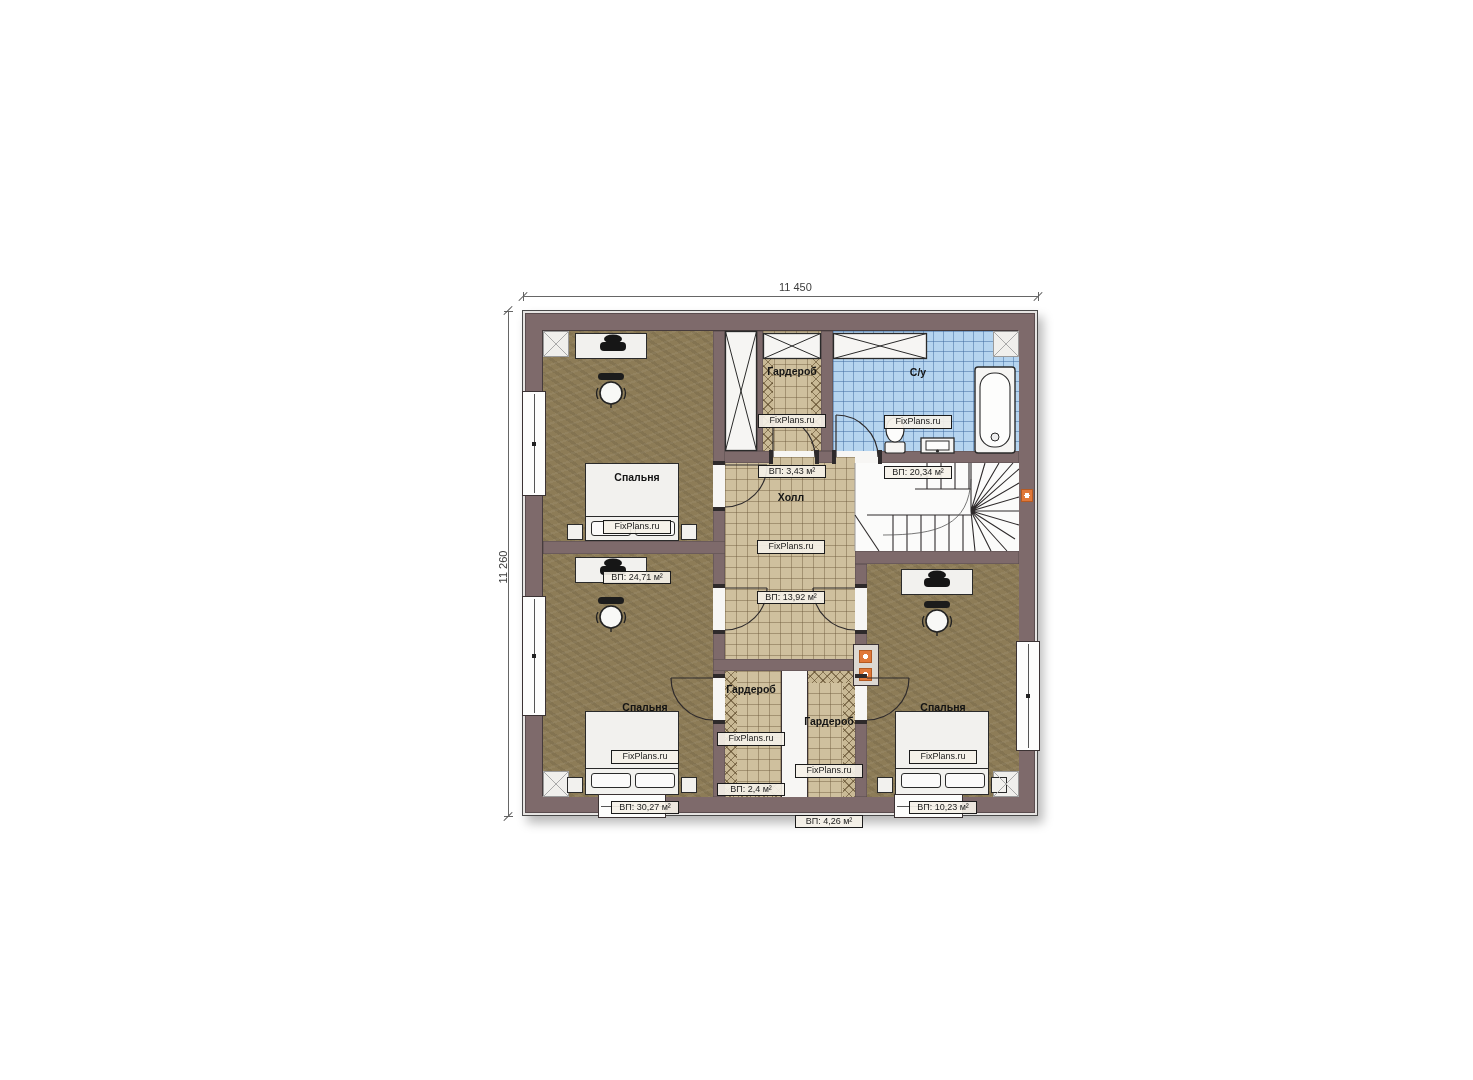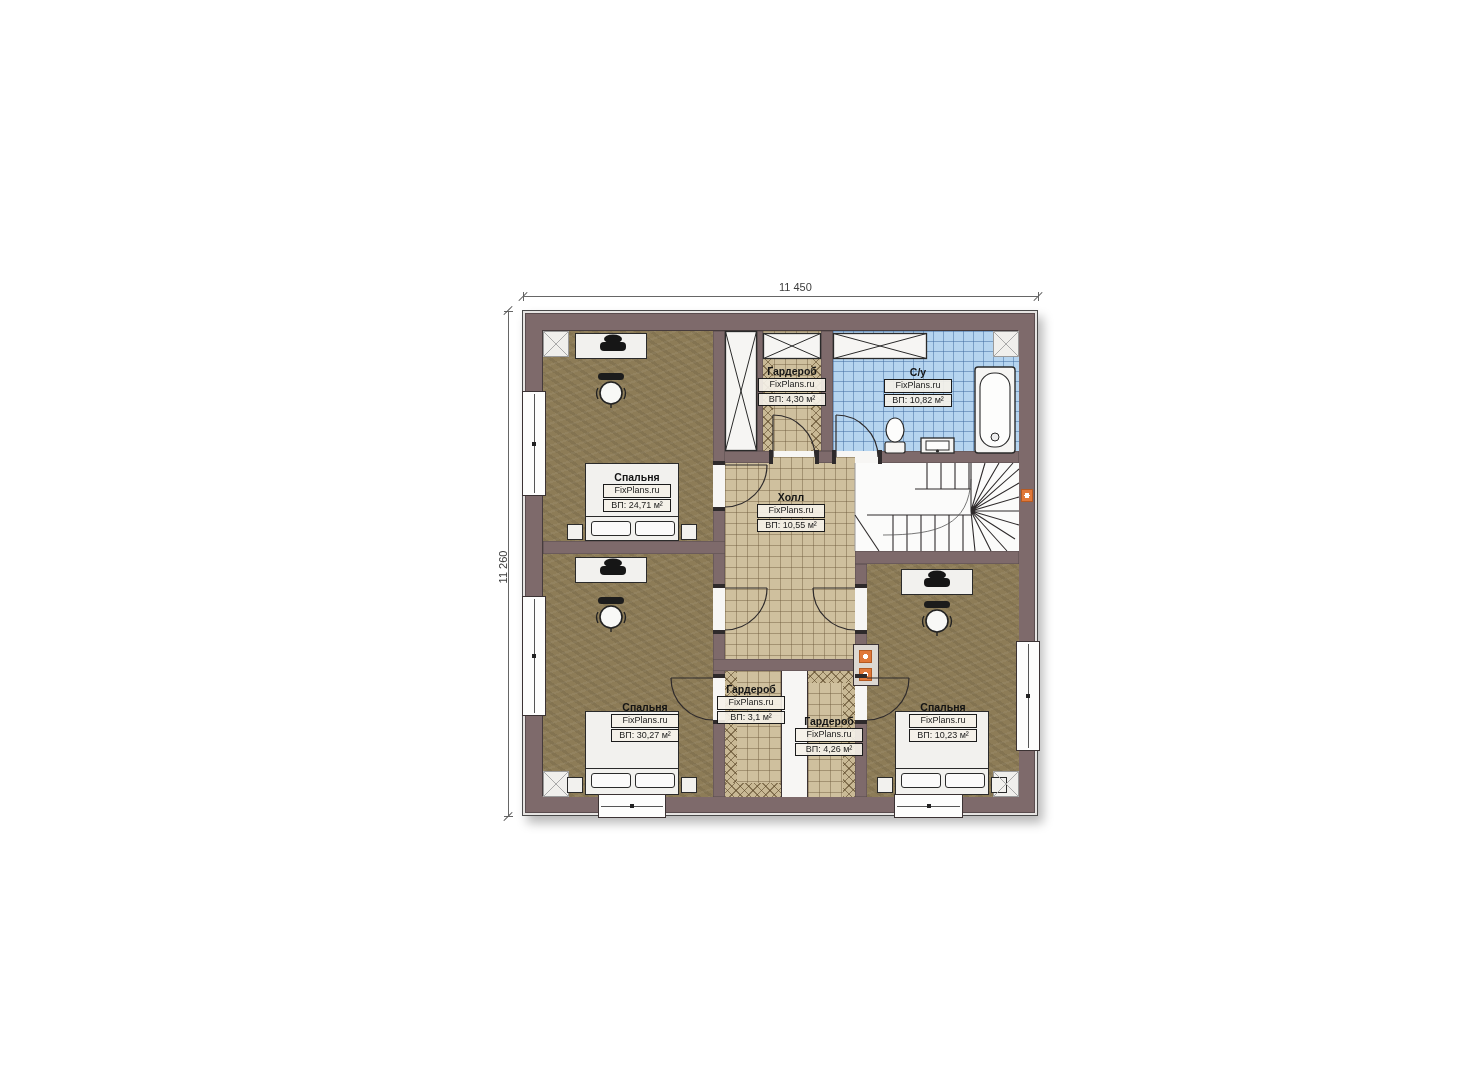--- a/index.html
+++ b/index.html
@@ -50,21 +50,21 @@
   .pillow{position:absolute;background:#fbfafa;border:1px solid #2a2a2a;border-radius:3px;z-index:6;}
 
   .corner{background:#f0efec;border:1px solid #9a9a9a;z-index:4;}
 
   .orange-box{background:radial-gradient(circle at center,#ffffff 0 2.5px,var(--accent,#e0783a) 2.6px);
         border:1px solid #b55a22;z-index:16;}
   .chimney{background:#ddd8d2;border:1px solid #3b3233;z-index:16;}
 
   
   .room-label{position:absolute;transform:translateX(-50%);display:flex;flex-direction:column;
-        align-items:center;z-index:30;pointer-events:none;}
+        align-items:center;z-index:30;pointer-events:none;gap:36px;}
   .rl-name{font-size:10.5px;font-weight:bold;color:#141414;white-space:nowrap;line-height:1.15;}
   .rl-box{border:1.5px solid #1b1b1b;background:rgba(245,241,232,.92);color:#1b1b1b;
         font-size:9px;line-height:1.3;padding:0 4px;margin-top:1px;min-width:58px;
         text-align:center;white-space:nowrap;}
 
   
   .dim-line-h{position:absolute;border-top:1px solid #666;z-index:1;}
   .dim-line-v{position:absolute;border-left:1px solid #666;z-index:1;}
   .dim-tick{position:absolute;width:12px;height:0;border-top:1.3px solid #555;transform:rotate(-45deg);}
   .dim-end-v{position:absolute;width:0;height:9px;border-left:1px solid #666;}
@@ -326,41 +326,41 @@
     </svg>
 
     <div class="room-label" style="left:114px;top:160px;">
       <div class="rl-name">Спальня</div>
       <div class="rl-box">FixPlans.ru</div>
       <div class="rl-box">ВП: 24,71 м²</div>
     </div>
     <div class="room-label" style="left:269px;top:54px;">
       <div class="rl-name">Гардероб</div>
       <div class="rl-box">FixPlans.ru</div>
-      <div class="rl-box">ВП: 4,30 м²</div>
+      <div class="rl-box">ВП: 3,43 м²</div>
     </div>
     <div class="room-label" style="left:395px;top:55px;">
       <div class="rl-name">С/у</div>
       <div class="rl-box">FixPlans.ru</div>
-      <div class="rl-box">ВП: 10,82 м²</div>
+      <div class="rl-box">ВП: 20,34 м²</div>
     </div>
     <div class="room-label" style="left:268px;top:180px;">
       <div class="rl-name">Холл</div>
       <div class="rl-box">FixPlans.ru</div>
-      <div class="rl-box">ВП: 10,55 м²</div>
+      <div class="rl-box">ВП: 13,92 м²</div>
     </div>
     <div class="room-label" style="left:122px;top:390px;">
       <div class="rl-name">Спальня</div>
       <div class="rl-box">FixPlans.ru</div>
       <div class="rl-box">ВП: 30,27 м²</div>
     </div>
     <div class="room-label" style="left:228px;top:372px;">
       <div class="rl-name">Гардероб</div>
       <div class="rl-box">FixPlans.ru</div>
-      <div class="rl-box">ВП: 3,1 м²</div>
+      <div class="rl-box">ВП: 2,4 м²</div>
     </div>
     <div class="room-label" style="left:306px;top:404px;">
       <div class="rl-name">Гардероб</div>
       <div class="rl-box">FixPlans.ru</div>
       <div class="rl-box">ВП: 4,26 м²</div>
     </div>
     <div class="room-label" style="left:420px;top:390px;">
       <div class="rl-name">Спальня</div>
       <div class="rl-box">FixPlans.ru</div>
       <div class="rl-box">ВП: 10,23 м²</div>

